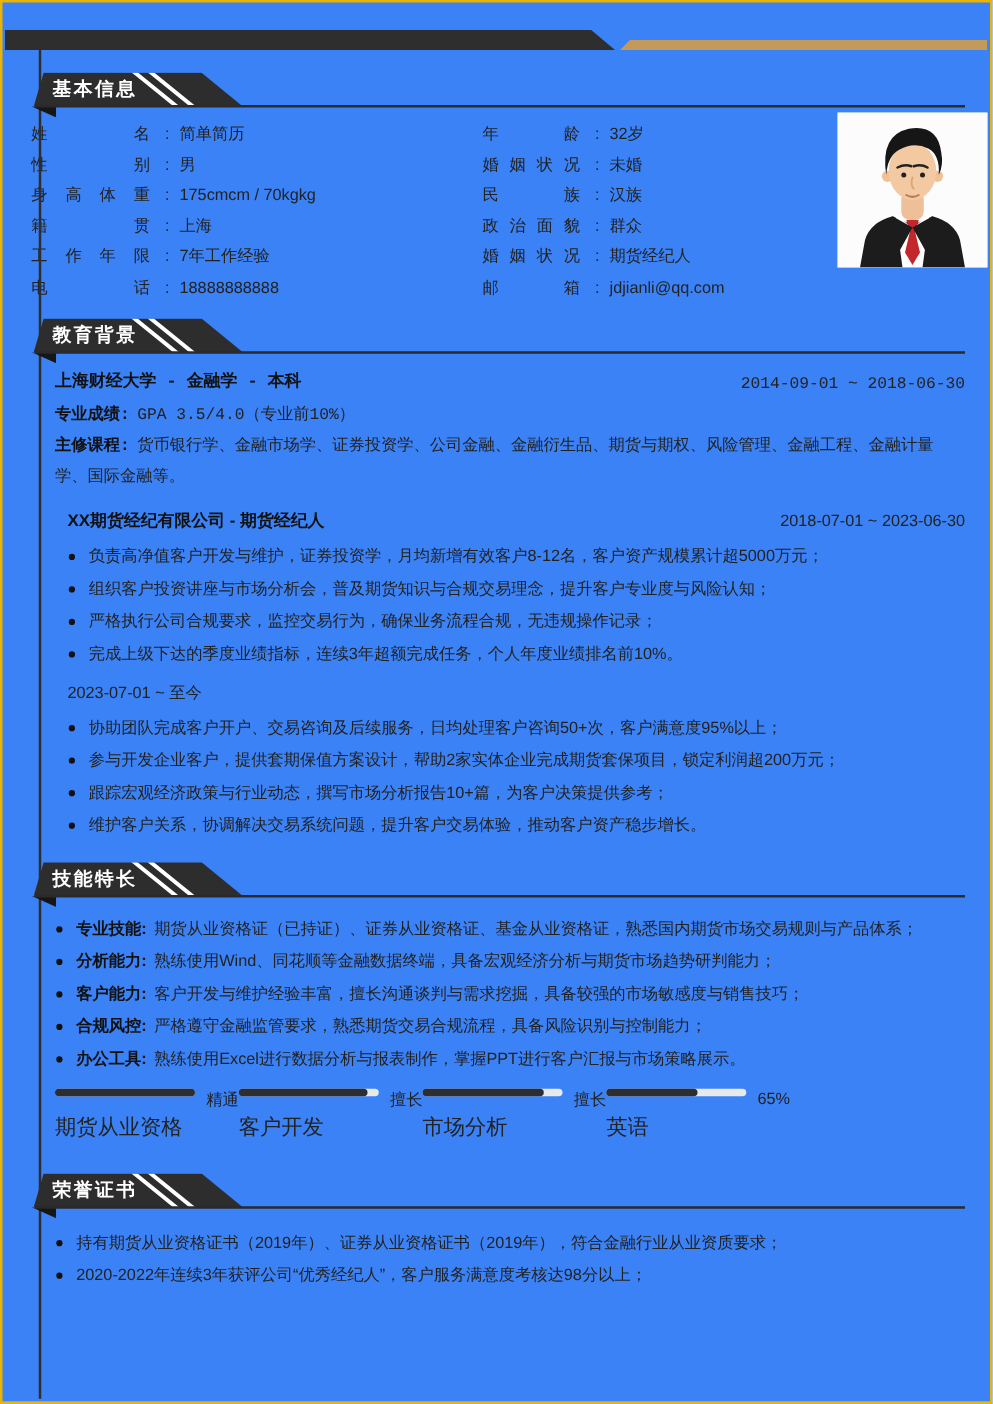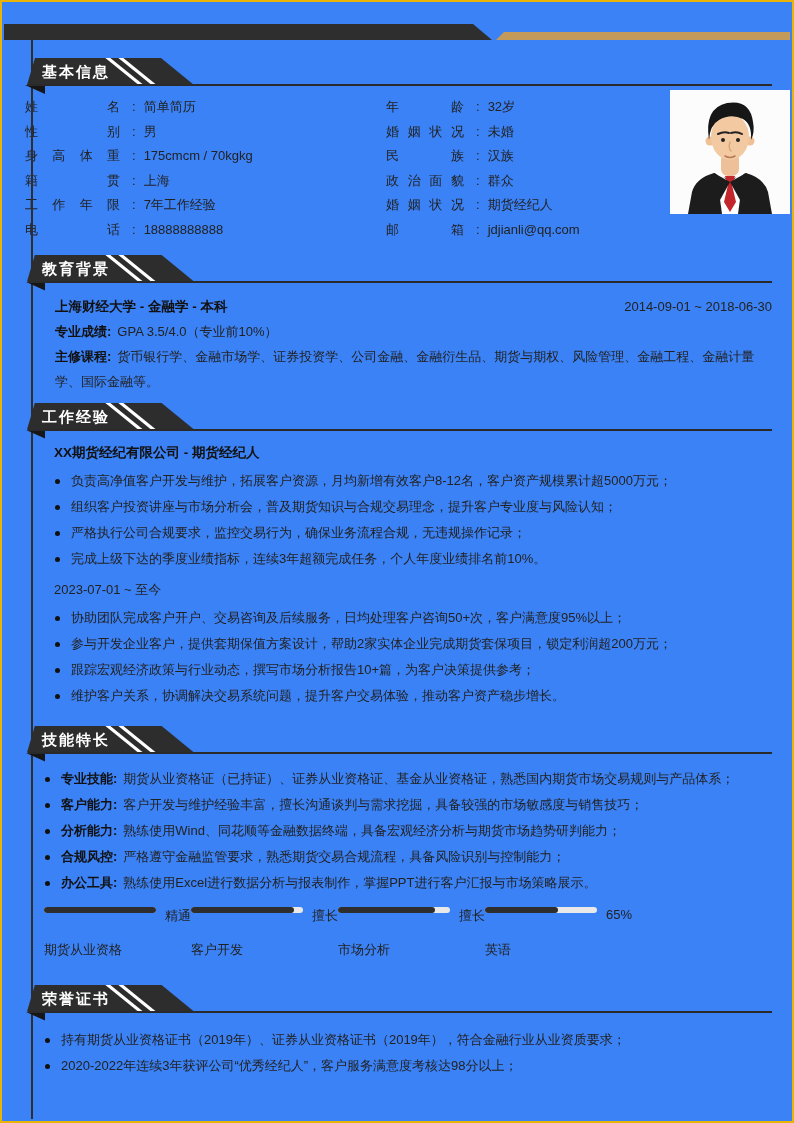--- a/index.html
+++ b/index.html
@@ -33,21 +33,21 @@
   .col-left{width:361px;}
   .col-right{flex:1;}
   .info-row{line-height:24.6px;white-space:nowrap;}
   .col-left .info-label{display:inline-block;width:95px;text-align:justify;text-align-last:justify;text-justify:inter-character;}
   .col-right .info-label{display:inline-block;width:78px;text-align:justify;text-align-last:justify;text-justify:inter-character;}
   .info-colon{margin:0 8px 0 12px;}
   .photo{position:absolute;left:668px;top:88px;width:120px;height:124px;background:#fcfcfc;}
   .photo svg{display:block;}
   
   #sec-edu .banner{margin-top:12px;}
-  .edu-body{padding:12px 20px 0 53px;line-height:25px;}
+  .edu-body{padding:12px 20px 0 42px;line-height:25px;font-family:Liberation Mono, monospace;}
   .head-row{display:flex;justify-content:space-between;line-height:25px;}
   .head-row b{font-size:13.5px;color:#111;}
   .head-date{font-weight:normal;color:#222;}
   .edu-line b{margin-right:6px;color:#111;}
   .edu-line{margin:0;}
   
   ul.dotlist{list-style:none;margin:4px 0 0 0;padding:0;}
   ul.dotlist li{position:relative;padding-left:17px;line-height:24px;margin-bottom:2px;}
   ul.dotlist li::before{content:"";position:absolute;left:1px;top:10px;width:5px;height:5px;border-radius:50%;background:#111;}
   ul.dotlist li b{margin-right:6px;color:#111;}
@@ -57,21 +57,21 @@
   .entry{margin-bottom:6px;}
   
   #sec-skill .banner{margin-top:18px;}
   .skills-body{padding:10px 20px 0 42px;}
   .bars{display:flex;flex-wrap:wrap;margin:12px 20px 0 42px;}
   .bar-col{width:147px;margin-bottom:16px;}
   .bar-line{display:flex;align-items:flex-start;height:10px;}
   .bar-track{width:112px;height:6px;background:#e9e9e9;border-radius:3px;}
   .bar-fill{height:6px;background:#2e2e2e;border-radius:3px;}
   .bar-level{margin-left:9px;font-size:13px;color:#222;}
-  .bar-name{margin-top:24px;font-size:13px;color:#222;}
+  .bar-name{margin-top:9px;font-size:17px;color:#222;}
   
   #sec-honor .banner{margin-top:10px;}
   .honors-body{padding:12px 20px 0 42px;}
 </style>
 </head>
 <body>
 
 <div class="page">
 
   <div class="topbar-dark"></div>
@@ -183,37 +183,29 @@
       <div>
 
           <p class="edu-line"><b>专业成绩:</b><span>GPA 3.5/4.0（专业前10%）</span></p>
 
           <p class="edu-line"><b>主修课程:</b><span>货币银行学、金融市场学、证券投资学、公司金融、金融衍生品、期货与期权、风险管理、金融工程、金融计量学、国际金融等。</span></p>
         </div>
     </div>
   </section>
 
   <section id="sec-work">
-    <div class="banner">
-      <div class="banner-shape">
-        <i class="stripe s1"></i>
-        <i class="stripe s2"></i>
-      </div>
-      <i class="fold"></i>
-      <div class="rule"></div>
-      <span class="banner-title">工作经验</span>
-    </div>
     <div class="work-body">
       <div class="entry">
         <div class="head-row">
           <b>XX期货经纪有限公司 - 期货经纪人</b>
+          <span class="head-date">2018-07-01 ~ 2023-06-30</span>
         </div>
         <ul class="dotlist">
 
-        <li><span>负责高净值客户开发与维护，拓展客户资源，月均新增有效客户8-12名，客户资产规模累计超5000万元；</span></li>
+        <li><span>负责高净值客户开发与维护，证券投资学，月均新增有效客户8-12名，客户资产规模累计超5000万元；</span></li>
             <li><span>组织客户投资讲座与市场分析会，普及期货知识与合规交易理念，提升客户专业度与风险认知；</span></li>
             <li><span>严格执行公司合规要求，监控交易行为，确保业务流程合规，无违规操作记录；</span></li>
             <li><span>完成上级下达的季度业绩指标，连续3年超额完成任务，个人年度业绩排名前10%。</span></li>
           </ul>
       </div>
       <div class="entry">
         <div class="head-row">
           <span class="head-date">2023-07-01 ~ 至今</span>
         </div>
         <ul class="dotlist">
@@ -234,22 +226,22 @@
         <i class="stripe s2"></i>
       </div>
       <i class="fold"></i>
       <div class="rule"></div>
       <span class="banner-title">技能特长</span>
     </div>
     <div class="skills-body">
       <ul class="dotlist">
 
       <li><b>专业技能:</b><span>期货从业资格证（已持证）、证券从业资格证、基金从业资格证，熟悉国内期货市场交易规则与产品体系；</span></li>
+          <li><b>分析能力:</b><span>熟练使用Wind、同花顺等金融数据终端，具备宏观经济分析与期货市场趋势研判能力；</span></li>
           <li><b>客户能力:</b><span>客户开发与维护经验丰富，擅长沟通谈判与需求挖掘，具备较强的市场敏感度与销售技巧；</span></li>
-          <li><b>分析能力:</b><span>熟练使用Wind、同花顺等金融数据终端，具备宏观经济分析与期货市场趋势研判能力；</span></li>
           <li><b>合规风控:</b><span>严格遵守金融监管要求，熟悉期货交易合规流程，具备风险识别与控制能力；</span></li>
           <li><b>办公工具:</b><span>熟练使用Excel进行数据分析与报表制作，掌握PPT进行客户汇报与市场策略展示。</span></li>
         </ul>
     </div>
     <div class="bars">
 
         <div class="bar-col">
           <div class="bar-line">
             <div class="bar-track">
               <div class="bar-fill" style="width: 100%;"></div>

